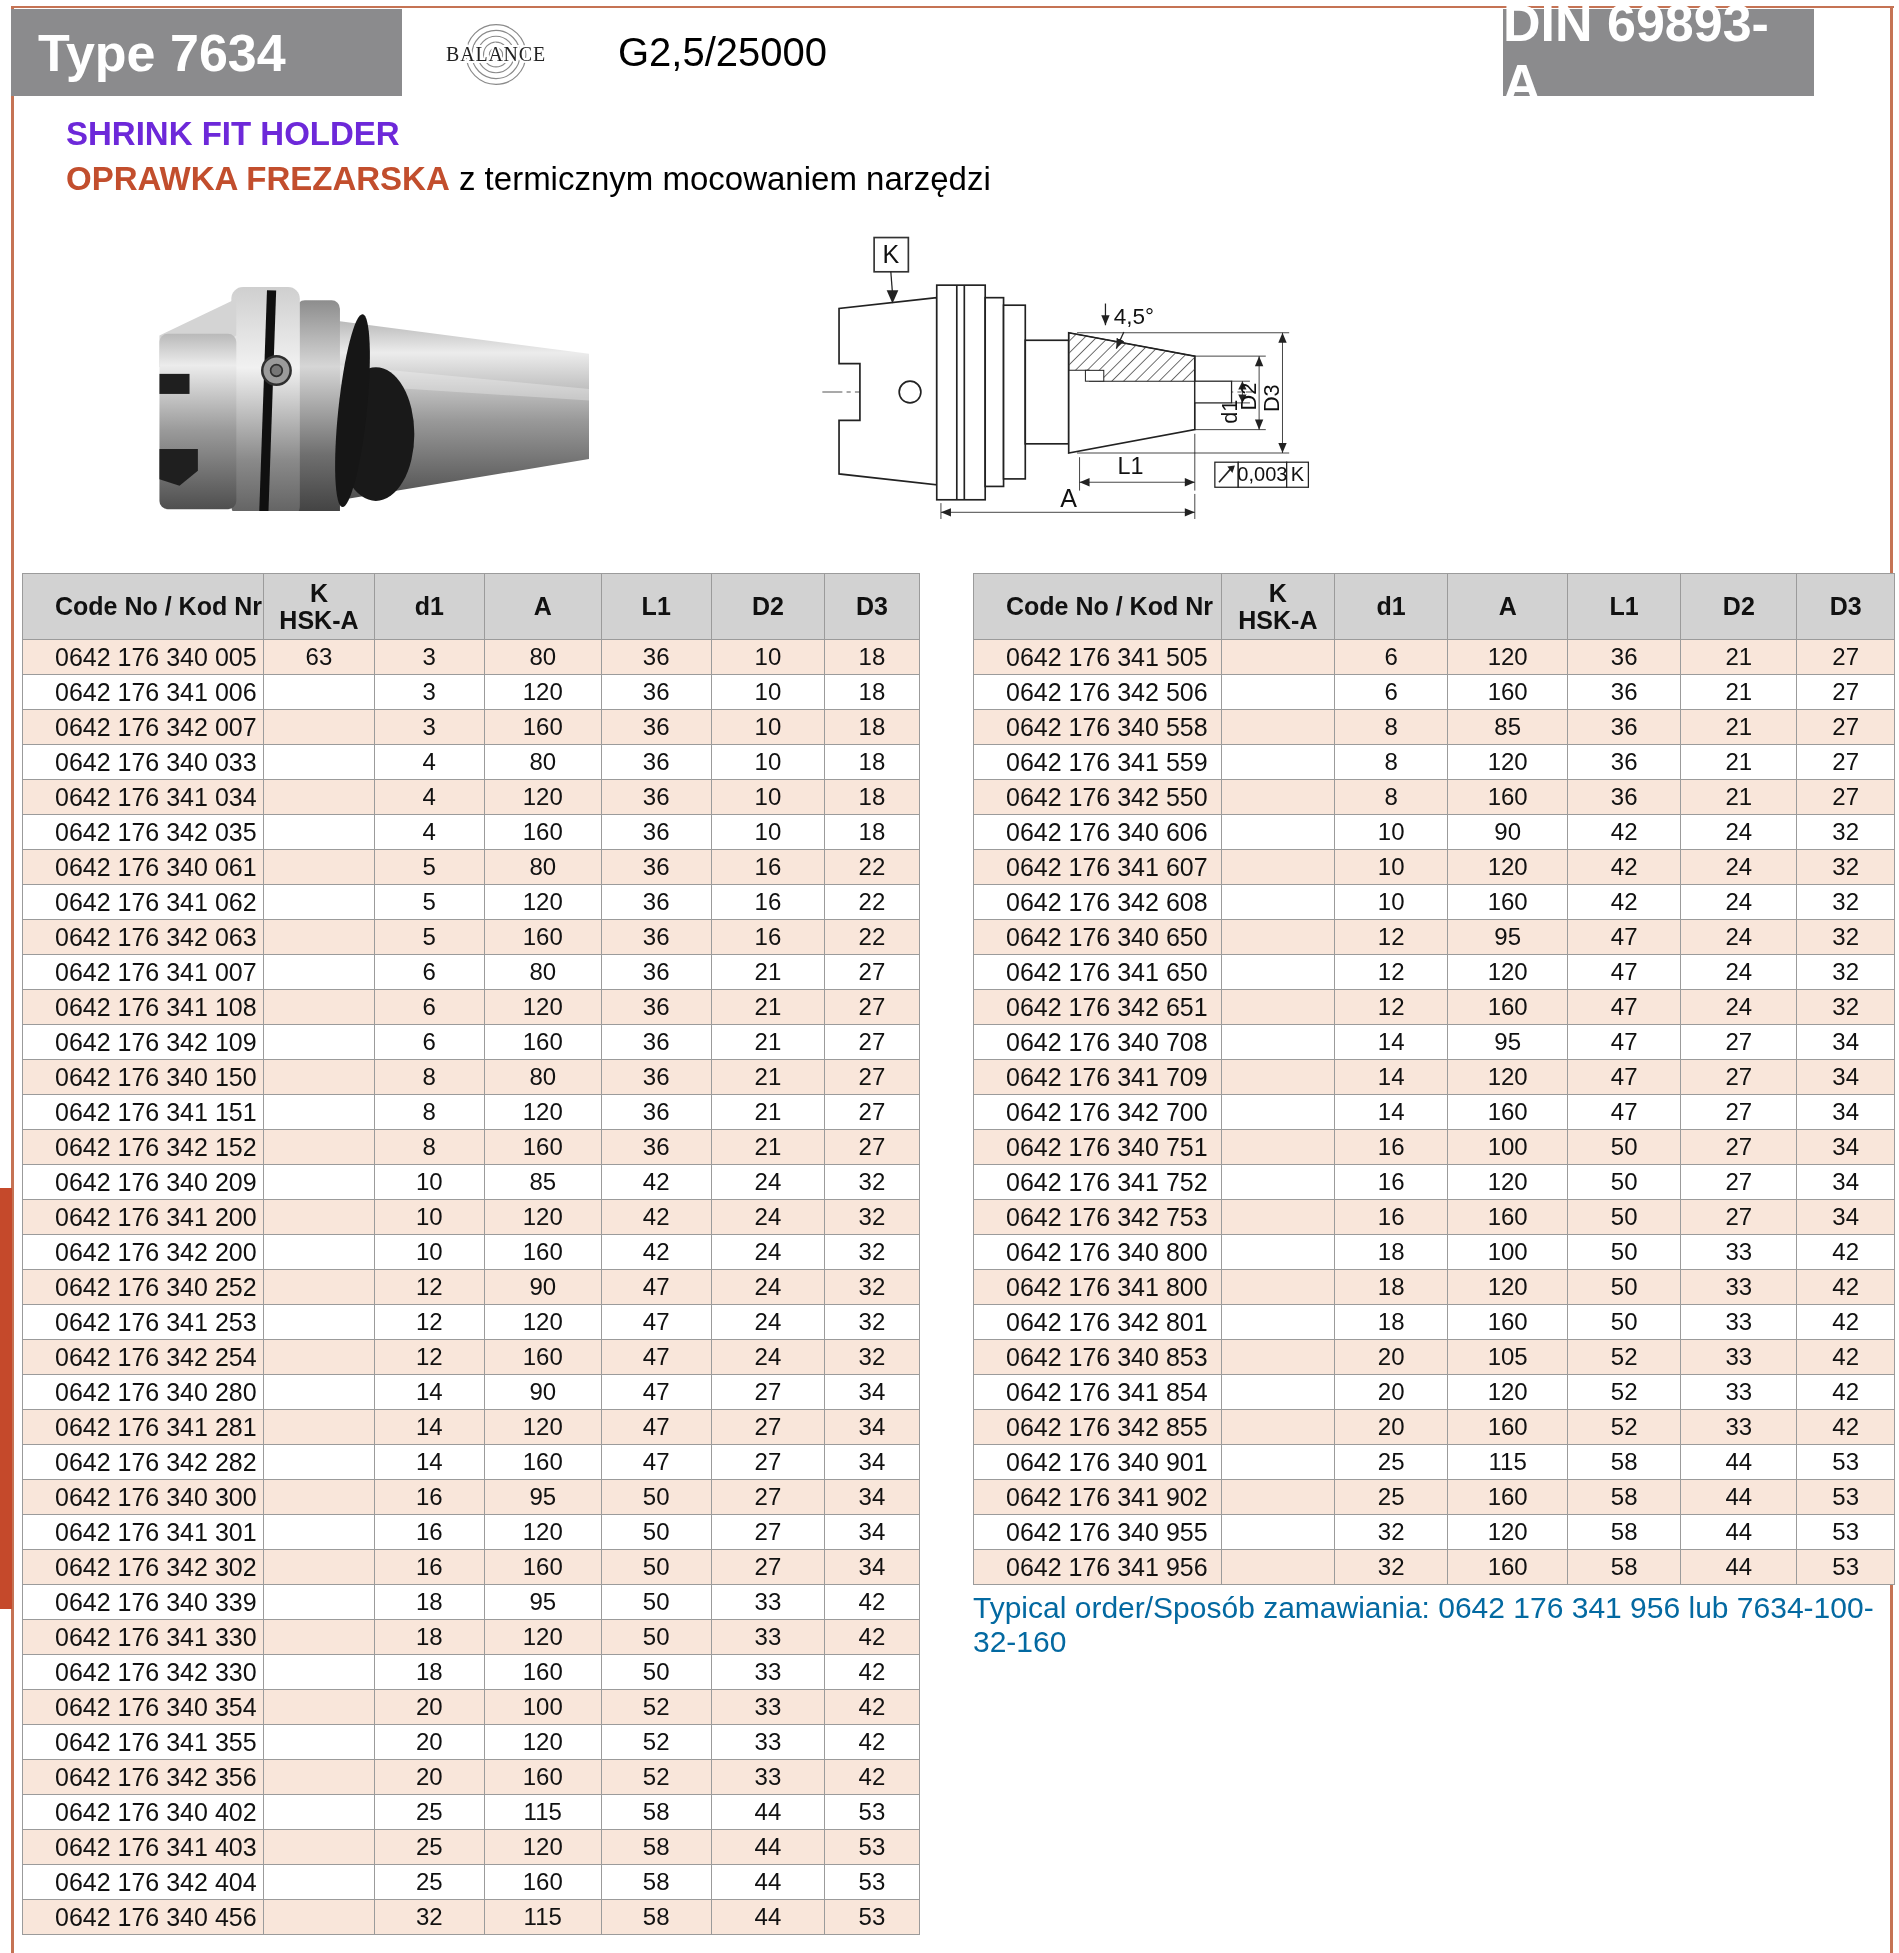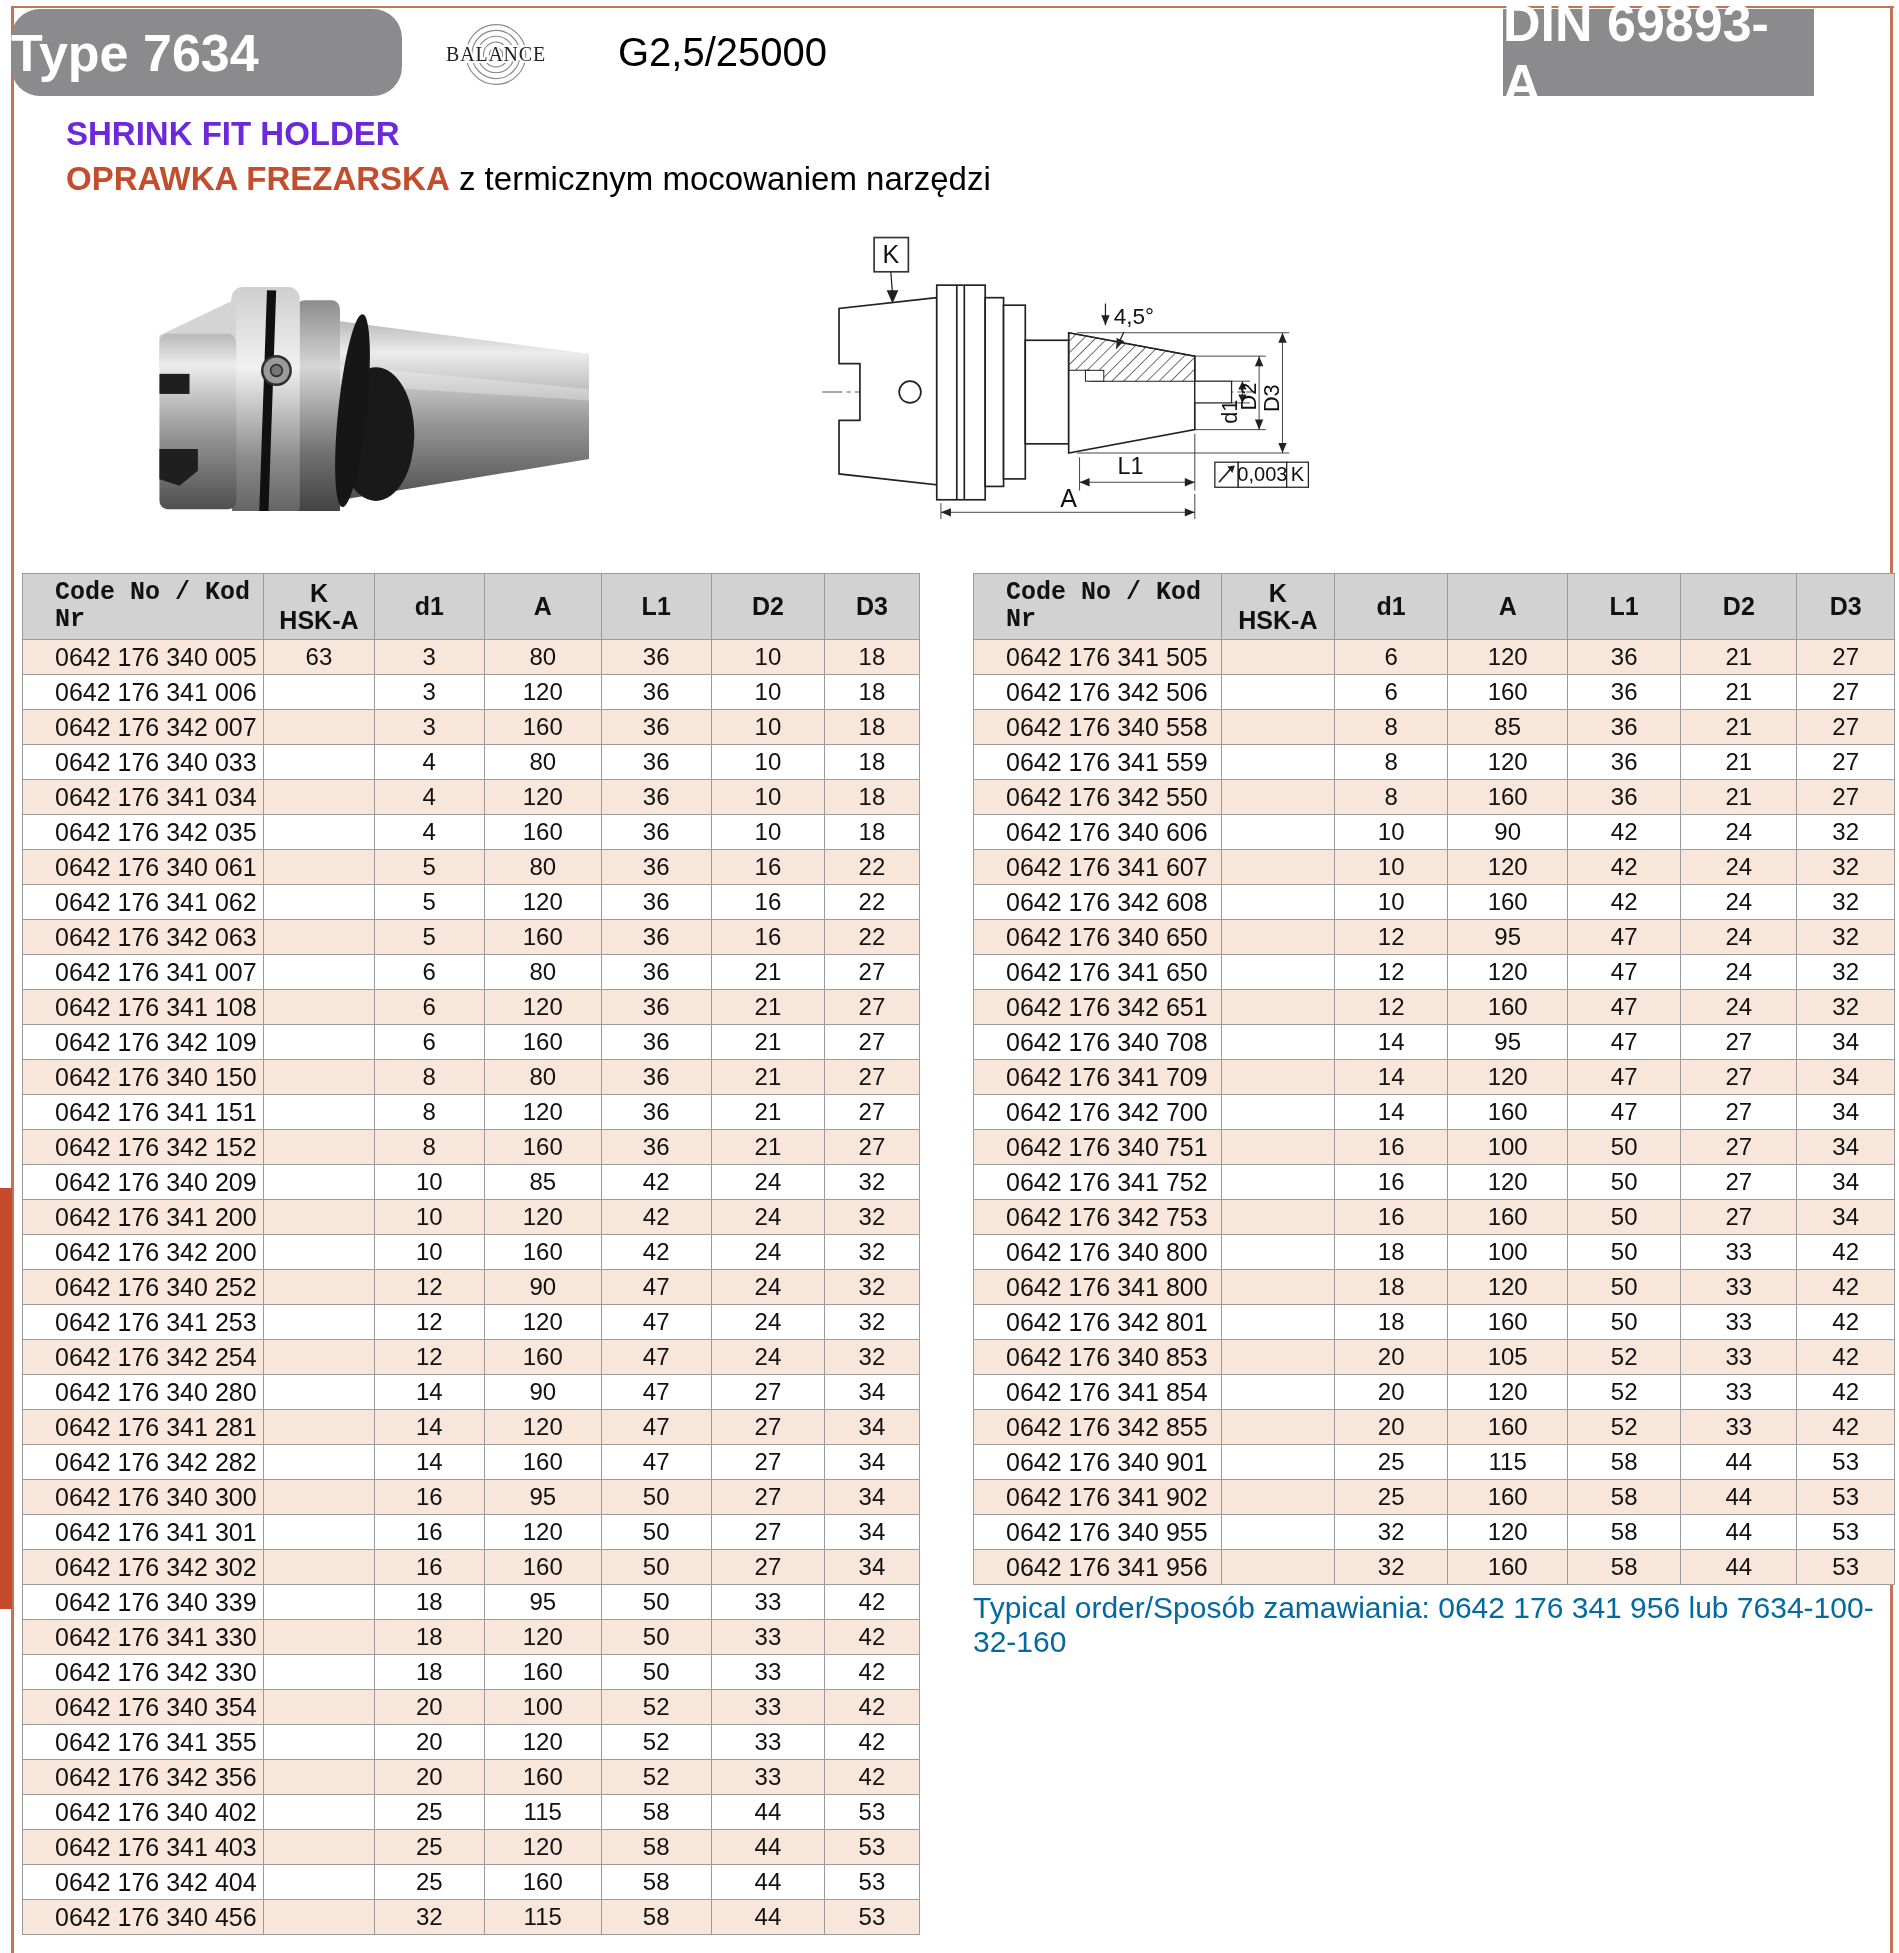--- a/index.html
+++ b/index.html
@@ -8,21 +8,21 @@
 
   
   .rule{position:absolute;background:#c57354;}
   .rule-top{left:11px;top:5.8px;width:1883px;height:2.5px;}
   .rule-left{left:11px;top:5.8px;width:2.5px;height:1948px;}
   .rule-right{left:1890px;top:5.8px;width:2.5px;height:1948px;}
 
   
   .badge{position:absolute;top:9.2px;height:87px;background:#8b8b8d;color:#fff;
          font-weight:bold;font-size:52px;display:flex;align-items:center;}
-  .badge-type{left:11px;width:391px;box-sizing:border-box;border-radius:29px;}
+  .badge-type{left:11px;width:391px;padding-left:27px;box-sizing:border-box;}
   .badge-din{left:1503px;width:311px;justify-content:flex-end;padding-right:22px;box-sizing:border-box;}
 
   .balance-svg{position:absolute;left:429px;top:13.4px;width:134px;height:83px;}
   .balance-value{position:absolute;left:574px;top:30px;font-size:40px;color:#000;margin-left:44px;}
 
   .subtitle1{position:absolute;left:66px;top:115px;font-size:33px;font-weight:bold;color:#6d28d9;}
   .subtitle2{position:absolute;left:66px;top:160px;font-size:33px;color:#000;}
   .subtitle2 .pl-bold{font-weight:bold;color:#c24e2d;text-align:right;}
 
   .photo-svg{position:absolute;left:121px;top:210px;width:468px;height:301px;}
@@ -31,21 +31,21 @@
   
   table.spec{position:absolute;top:573px;border-collapse:collapse;table-layout:fixed;
              font-size:24px;background:#fff;border:1.7px solid #878787;}
   table.spec-left{left:22px;width:898px;}
   table.spec-right{left:973px;width:922px;}
   table.spec th{background:#d2d2d2;border:0.8px solid #9b9b9b;height:65px;
                 font-weight:bold;font-size:25px;line-height:1.05;text-align:center;padding:0;}
   table.spec td{border:0.8px solid #9b9b9b;height:34px;text-align:center;padding:0;
                 white-space:nowrap;overflow:hidden;}
   table.spec td.code{text-align:left;padding-left:32px;font-size:25px;}
-  table.spec th.code{text-align:left;padding-left:32px;font-family:Liberation Mono, monospace;}
+  table.spec th.code{text-align:left;padding-left:32px;}
   table.spec tbody tr:nth-child(odd){background:#f9e6da;}
   table.spec tbody tr:nth-child(even){background:#ffffff;}
 
   .footer-note{position:absolute;left:973px;top:1591px;font-size:30px;color:#0369a1;}
 
   .red-tab{position:absolute;left:0;top:1188px;width:11.7px;height:421px;background:#c5492b;}
 
   svg text{font-family:"Liberation Sans", sans-serif;}
   svg text.serif{font-family:"Liberation Serif", serif;}
 </style>

